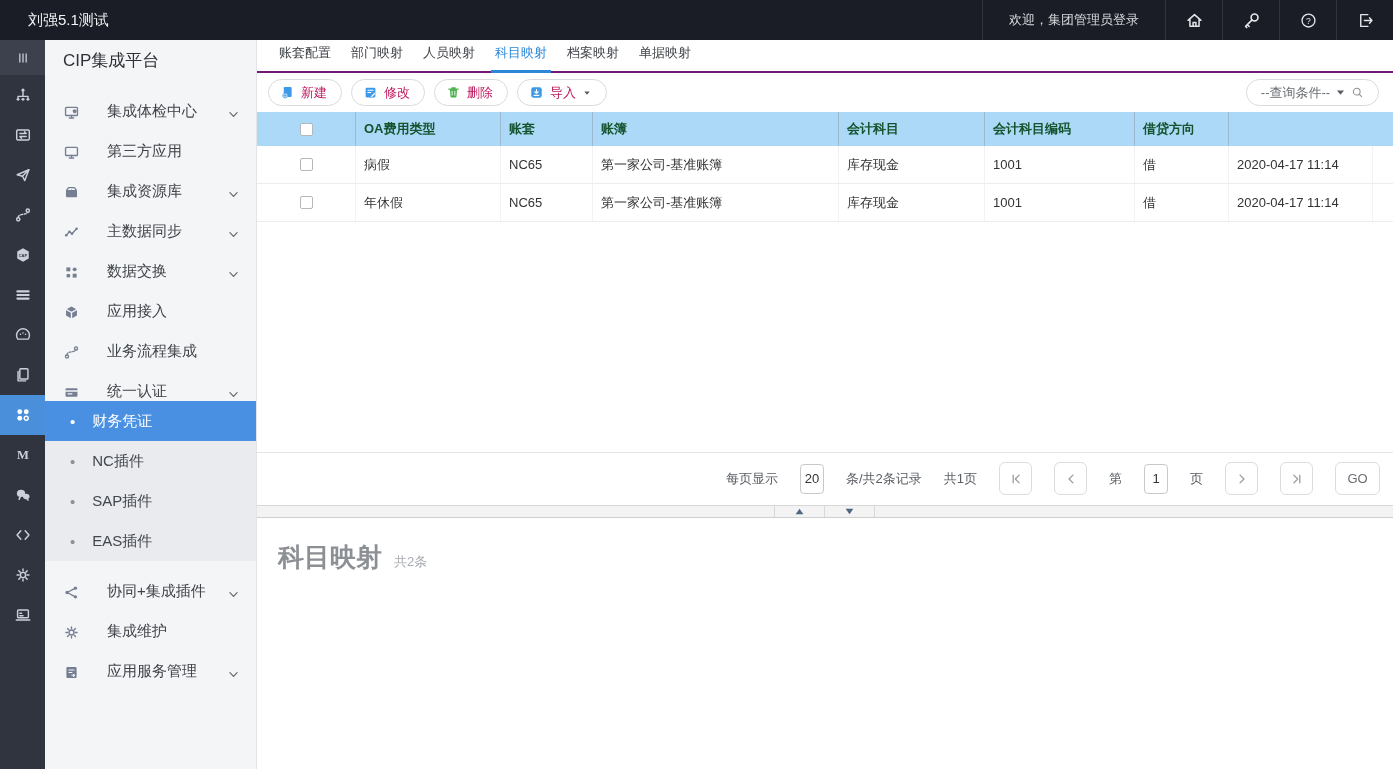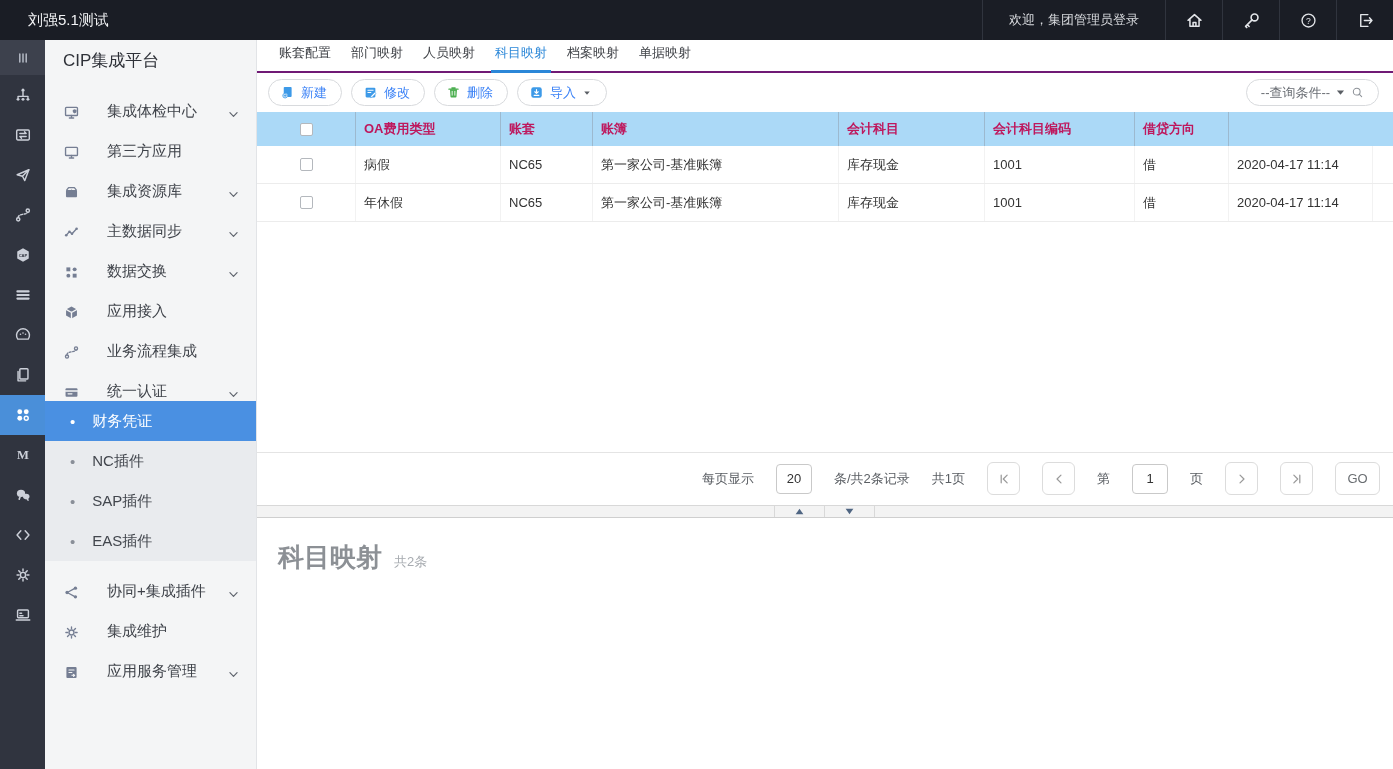--- a/index.html
+++ b/index.html
@@ -46,45 +46,45 @@
   .content { flex:1; display:flex; flex-direction:column; min-width:0; background:#fff; }
 
   
   .tabs { height:33px; display:flex; align-items:flex-end; padding-left:12px; border-bottom:2px solid #701a75; }
   .tab { font-size:13px; color:#404348; padding:0 10px 9px; cursor:pointer; position:relative; }
   .tab.active { color:#2b87d8; }
   .tab.active::after { content:""; position:absolute; left:6px; right:6px; bottom:-2px; height:3px; background:#2b87d8; }
 
   
   .toolbar { height:39px; display:flex; align-items:center; padding:0 14px 0 11px; }
-  .tbtn { height:27px; display:flex; align-items:center; gap:6px; padding:0 14px 0 11px; border:1px solid #d8dadd; border-radius:14px; background:#fff; font-size:13px; color:#3b82f6; margin-right:9px; cursor:pointer; }
+  .tbtn { height:27px; display:flex; align-items:center; gap:6px; padding:0 14px 0 11px; border:1px solid #d8dadd; border-radius:14px; background:#fff; font-size:13px; color:#be185d; margin-right:9px; cursor:pointer; }
   .tbtn svg { width:15px; height:15px; }
   .tbtn .caret svg { width:10px; height:10px; }
   .query-pill { margin-left:auto; height:27px; width:133px; border:1px solid #d8dadd; border-radius:14px; display:flex; align-items:center; justify-content:center; gap:4px; font-size:13px; color:#6a6e74; cursor:pointer; }
   .query-pill svg { width:13px; height:13px; color:#8d9298; }
 
   
   .thead { height:34px; display:flex; background:#abd9f7; align-items:stretch; }
-  .thead .cell { display:flex; align-items:center; padding-left:8px; font-size:13px; font-weight:bold; color:#be185d; border-right:1px solid #9cb9cf; }
+  .thead .cell { display:flex; align-items:center; padding-left:8px; font-size:13px; font-weight:bold; color:#14532d; border-right:1px solid #9cb9cf; }
   .thead .cell:last-child { border-right:none; }
   .trow { height:38px; display:flex; align-items:stretch; border-bottom:1px solid #ececec; }
   .trow .cell { display:flex; align-items:center; padding-left:8px; font-size:13px; color:#333; border-right:1px solid #f2f2f2; }
   .trow .cell:last-child { border-right:none; }
   .c-sel { width:99px; justify-content:center; padding-left:0 !important; }
   .c0 { width:145px; } .c1 { width:92px; } .c2 { width:246px; }
   .c3 { width:146px; } .c4 { width:150px; } .c5 { width:94px; } .c6 { width:144px; }
   .c-x { flex:1; }
   .mono-ish { font-size:14px; }
   .cb { width:13px; height:13px; border:1px solid #b4b8bd; border-radius:2px; background:#fff; cursor:pointer; }
 
   .tfill { flex:1; }
 
   
   .pagbar { height:53px; border-top:1px solid #e4e4e4; display:flex; align-items:center; justify-content:flex-end; padding-right:13px; gap:22px; font-size:13px; color:#5a5e63; }
-  .pag-input { width:36px; height:30px; border:1px solid #c9c9c9; border-radius:4px; text-align:center; font-size:13px; color:#333; font-family:inherit; }
+  .pag-input { width:24px; height:30px; border:1px solid #c9c9c9; border-radius:4px; text-align:center; font-size:13px; color:#333; font-family:inherit; }
   .pbtn { width:33px; height:33px; border:1px solid #dcdcdc; border-radius:6px; background:#fff; display:flex; align-items:center; justify-content:center; color:#9a9a9a; cursor:pointer; }
   .pbtn svg { width:14px; height:14px; }
   .go-btn { width:45px; height:33px; border:1px solid #dcdcdc; border-radius:6px; background:#fff; font-size:13px; color:#6a6e72; cursor:pointer; font-family:inherit; }
 
   
   .splitter { height:13px; background:#f3f3f3; border-top:1px solid #d8d8d8; border-bottom:1px solid #cfcfcf; display:flex; align-items:stretch; }
   .sp-fill-l { width:518px; border-right:1px solid #d8d8d8; }
   .sp-cell { width:50px; display:flex; align-items:center; justify-content:center; border-right:1px solid #d8d8d8; cursor:pointer; color:#4f6582; }
   .sp-cell svg { width:11px; height:9px; }
   .sp-fill-r { flex:1; }

